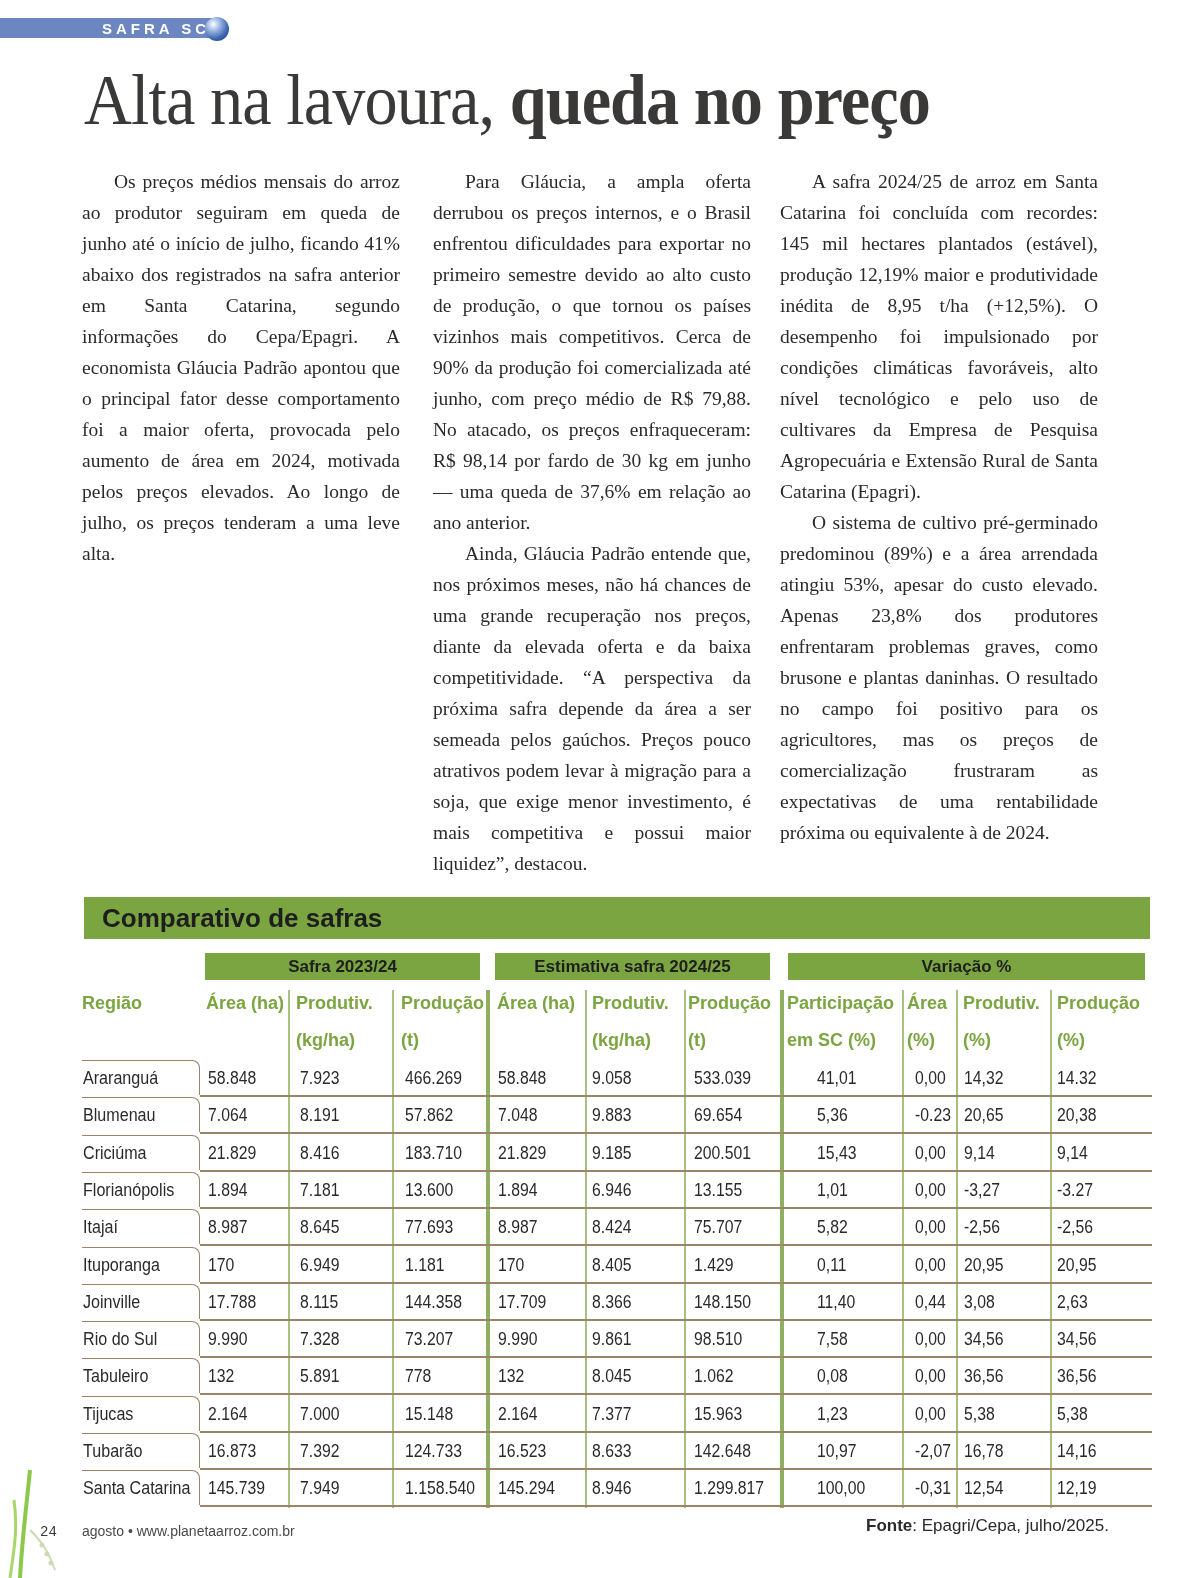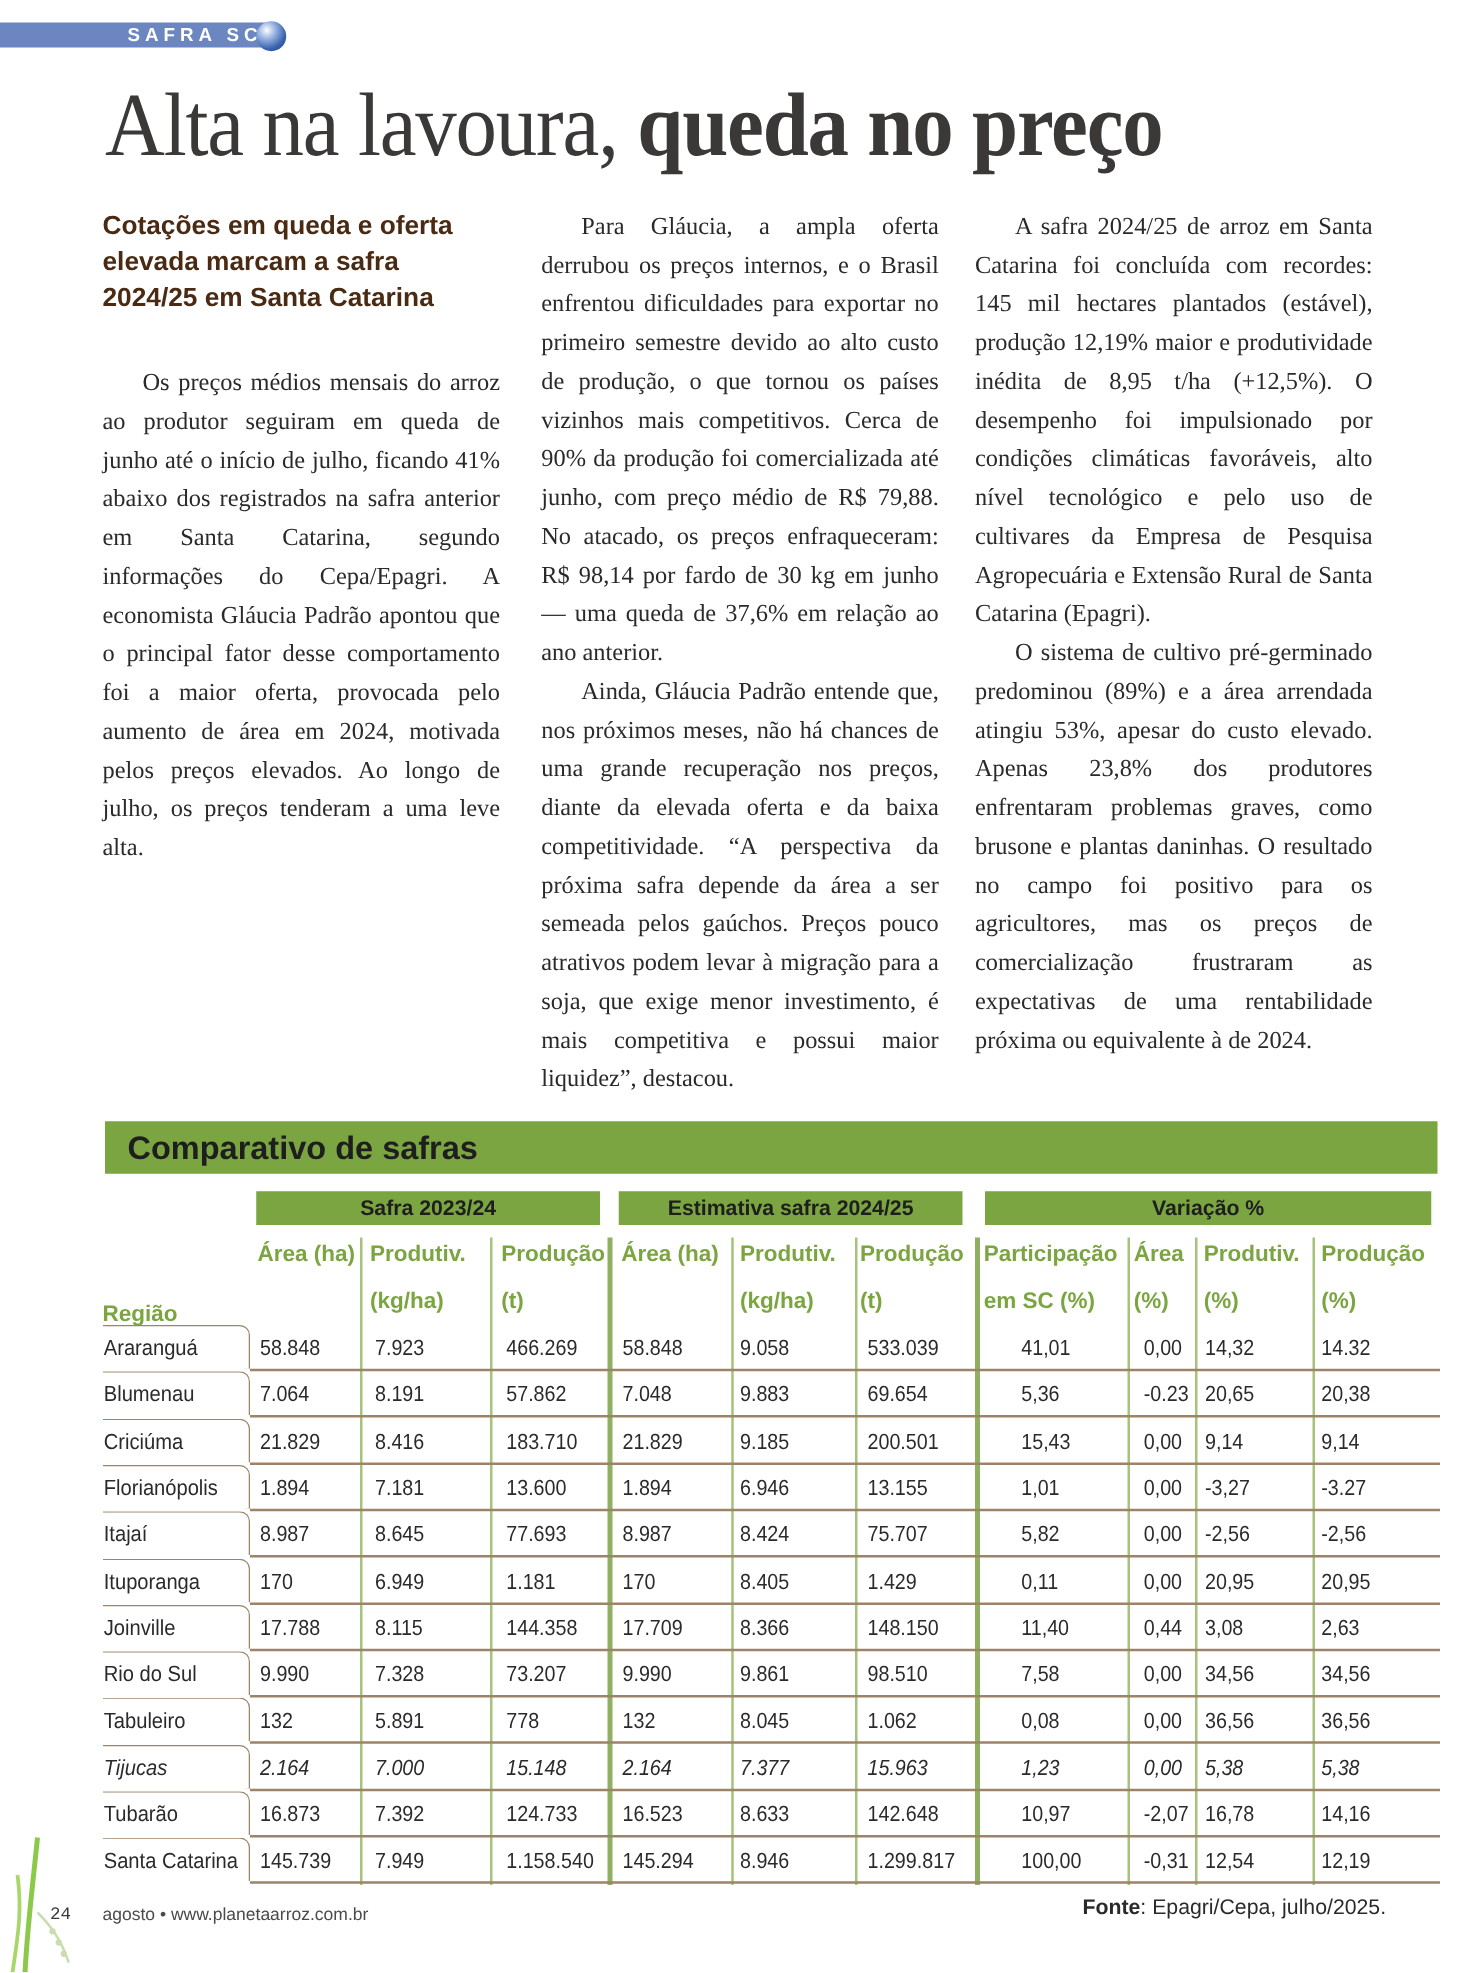--- a/index.html
+++ b/index.html
@@ -97,40 +97,39 @@
 <div class="section-bar"></div>
 <div class="section-label">SAFRA SC</div>
 <div class="section-ball"></div>
 
 <div class="headline">
   <span class="light">Alta na lavoura,</span>
   <span class="bold">queda no preço</span>
 </div>
 
 <div class="col col1">
-  <p class="deck">Cotações em queda e oferta elevada marcam a safra 2024/25 em Santa Catarina</p>
   <p class="para">Os preços médios mensais do arroz ao produtor seguiram em queda de junho até o início de julho, ficando 41% abaixo dos registrados na safra anterior em Santa Catarina, segundo informações do Cepa/Epagri. A economista Gláucia Padrão apontou que o principal fator desse comportamento foi a maior oferta, provocada pelo aumento de área em 2024, motivada pelos preços elevados. Ao longo de julho, os preços tenderam a uma leve alta.</p>
 </div>
 <div class="col col2">
   <p class="para">Para Gláucia, a ampla oferta derrubou os preços internos, e o Brasil enfrentou dificuldades para exportar no primeiro semestre devido ao alto custo de produção, o que tornou os países vizinhos mais competitivos. Cerca de 90% da produção foi comercializada até junho, com preço médio de R$ 79,88. No atacado, os preços enfraqueceram: R$ 98,14 por fardo de 30 kg em junho — uma queda de 37,6% em relação ao ano anterior.</p>
   <p class="para">Ainda, Gláucia Padrão entende que, nos próximos meses, não há chances de uma grande recuperação nos preços, diante da elevada oferta e da baixa competitividade. “A perspectiva da próxima safra depende da área a ser semeada pelos gaúchos. Preços pouco atrativos podem levar à migração para a soja, que exige menor investimento, é mais competitiva e possui maior liquidez”, destacou.</p>
 </div>
 <div class="col col3">
   <p class="para">A safra 2024/25 de arroz em Santa Catarina foi concluída com recordes: 145 mil hectares plantados (estável), produção 12,19% maior e produtividade inédita de 8,95 t/ha (+12,5%). O desempenho foi impulsionado por condições climáticas favoráveis, alto nível tecnológico e pelo uso de cultivares da Empresa de Pesquisa Agropecuária e Extensão Rural de Santa Catarina (Epagri).</p>
   <p class="para">O sistema de cultivo pré-germinado predominou (89%) e a área arrendada atingiu 53%, apesar do custo elevado. Apenas 23,8% dos produtores enfrentaram problemas graves, como brusone e plantas daninhas. O resultado no campo foi positivo para os agricultores, mas os preços de comercialização frustraram as expectativas de uma rentabilidade próxima ou equivalente à de 2024.</p>
 </div>
 
 <div class="table-title-bar"></div>
 <div class="table-title">Comparativo de safras</div>
 
 <div class="group-head" style="left:205px;width:275px;">Safra 2023/24</div>
 <div class="group-head" style="left:495px;width:275px;">Estimativa safra 2024/25</div>
 <div class="group-head" style="left:788px;width:357px;">Variação %</div>
 
-<div class="col-head" style="left:82px;top:985px;margin-top:48px;">Região</div>
+<div class="col-head" style="left:82px;top:985px;">Região</div>
 <div class="col-head" style="left:206px;top:985px;">Área (ha)</div>
 <div class="col-head" style="left:296px;top:985px;">Produtiv.</div>
 <div class="col-head" style="left:296px;top:1022px;">(kg/ha)</div>
 <div class="col-head" style="left:401px;top:985px;">Produção</div>
 <div class="col-head" style="left:401px;top:1022px;">(t)</div>
 <div class="col-head" style="left:497px;top:985px;">Área (ha)</div>
 <div class="col-head" style="left:592px;top:985px;">Produtiv.</div>
 <div class="col-head" style="left:592px;top:1022px;">(kg/ha)</div>
 <div class="col-head" style="left:688px;top:985px;">Produção</div>
 <div class="col-head" style="left:688px;top:1022px;">(t)</div>
@@ -282,21 +281,21 @@
       <div class="cell" style="left: 218px;">5.891</div>
       <div class="cell" style="left: 323px;">778</div>
       <div class="cell" style="left: 416px;">132</div>
       <div class="cell" style="left: 510px;">8.045</div>
       <div class="cell" style="left: 612px;">1.062</div>
       <div class="cell" style="left: 735px;">0,08</div>
       <div class="cell" style="left: 833px;">0,00</div>
       <div class="cell" style="left: 882px;">36,56</div>
       <div class="cell" style="left: 975px;">36,56</div>
     </div>
-    <div class="row" style="top: 1395.7px; font-style: italic;">
+    <div class="row" style="top: 1395.7px;">
       <div class="row-tab"></div>
       <div class="row-line"></div>
       <div class="cell region" style="left: 1px;">Tijucas</div>
       <div class="cell" style="left: 126px;">2.164</div>
       <div class="cell" style="left: 218px;">7.000</div>
       <div class="cell" style="left: 323px;">15.148</div>
       <div class="cell" style="left: 416px;">2.164</div>
       <div class="cell" style="left: 510px;">7.377</div>
       <div class="cell" style="left: 612px;">15.963</div>
       <div class="cell" style="left: 735px;">1,23</div>

